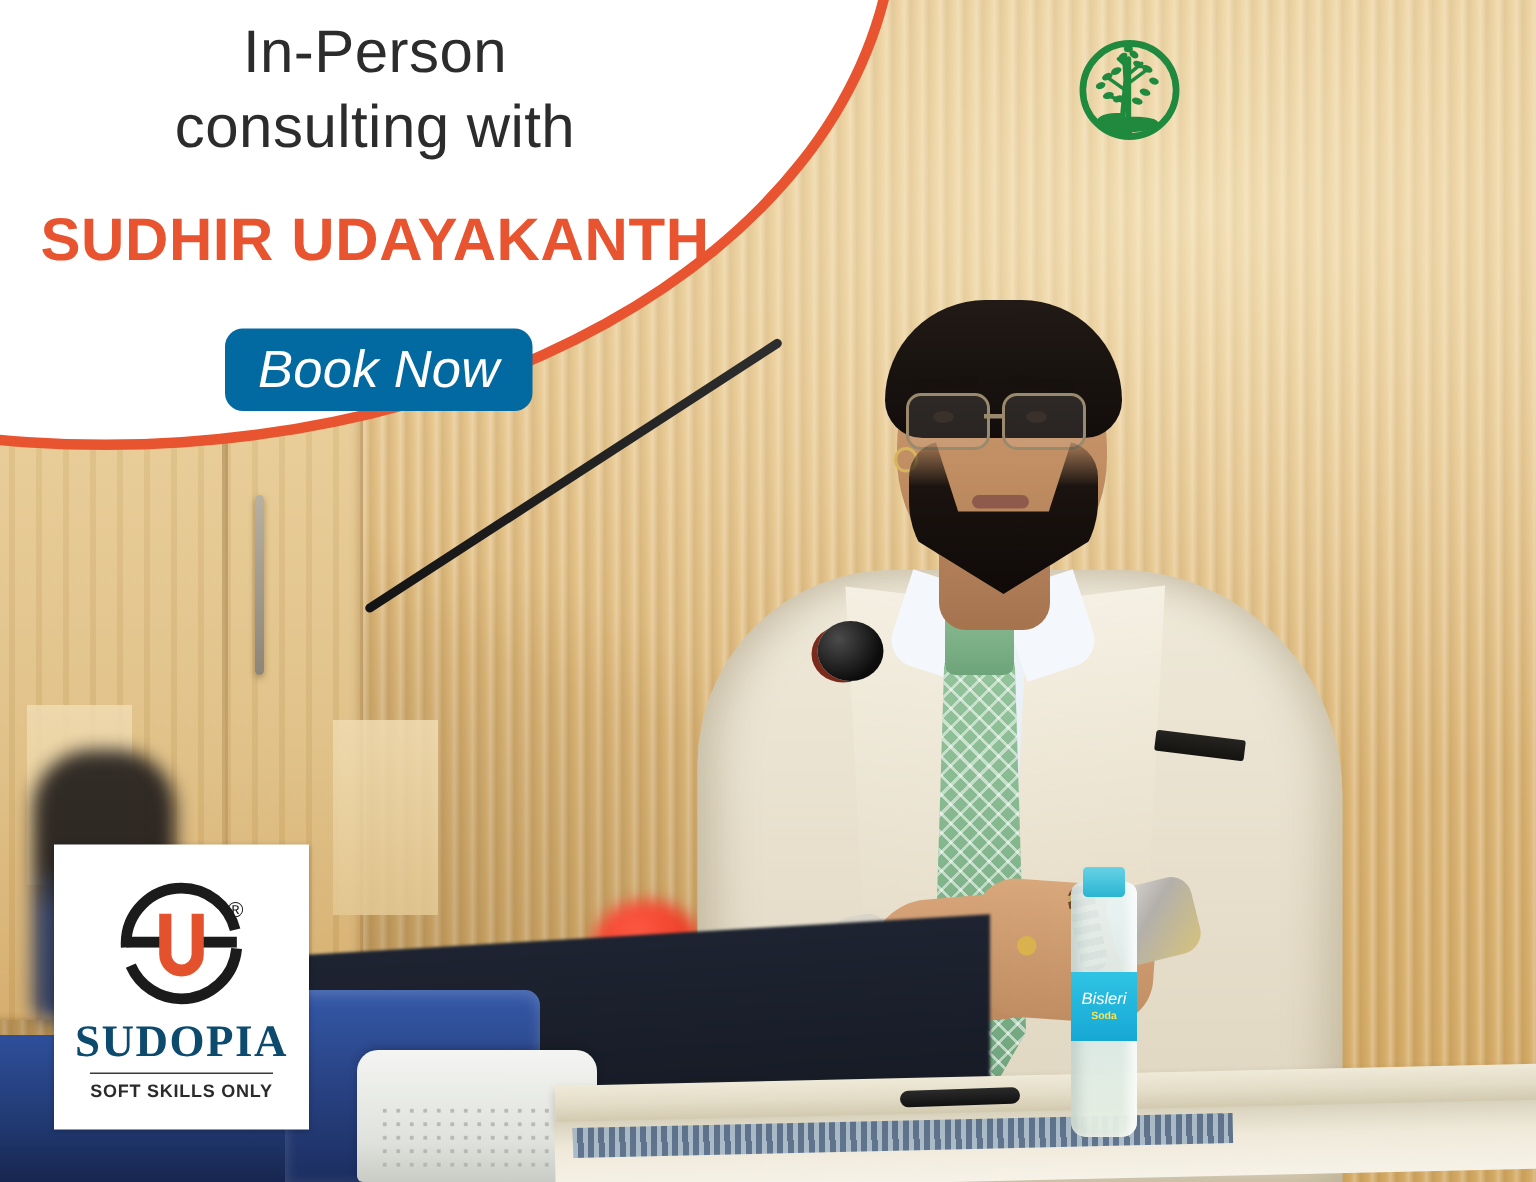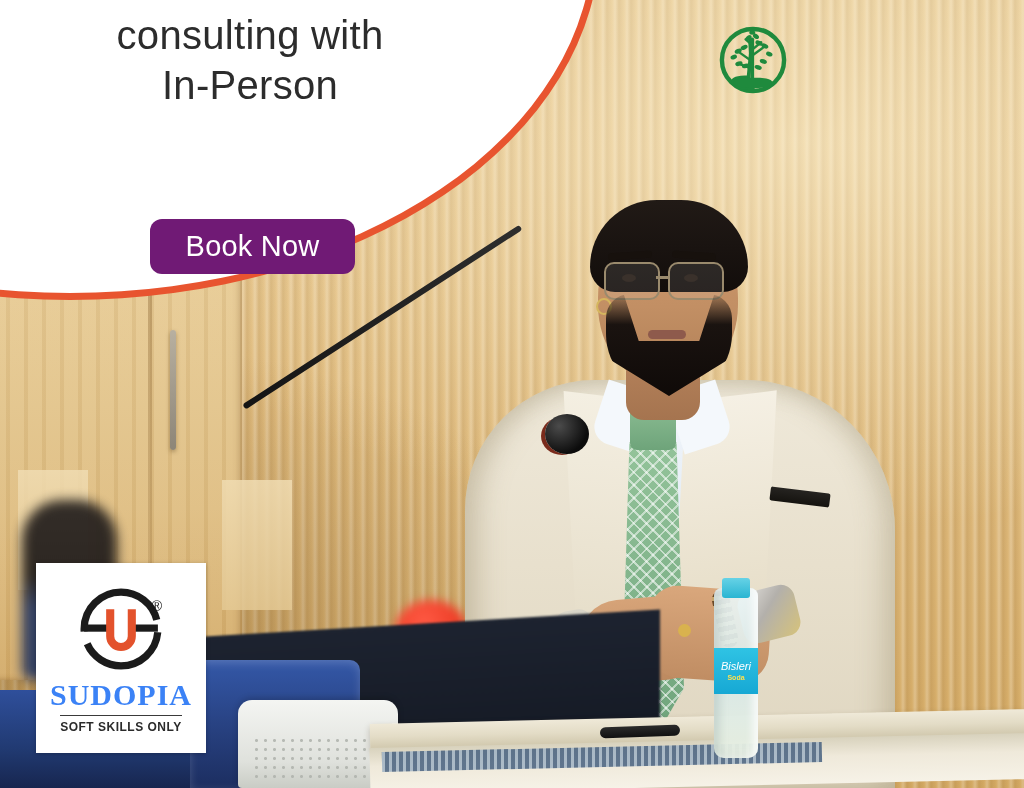--- a/index.html
+++ b/index.html
@@ -273,24 +273,24 @@
     position:absolute;left:0;top:10px;width:500px;text-align:center;
     color:#2c2c2c;font-size:40px;line-height:1.25;font-weight:400;letter-spacing:.3px;
   }
   .name{
     position:absolute;left:0;top:138px;width:500px;text-align:center;
     color:#e8542f;font-size:40px;font-weight:bold;letter-spacing:.4px;
   }
   .cta{
     position:absolute;left:150px;top:219px;
     width:205px;height:55px;border-radius:12px;
-    background:#701a75;border:none;cursor:pointer;
+    background:#0369a1;border:none;cursor:pointer;
     color:#fff;font-family:"Liberation Sans",sans-serif;
-    font-size:29px;letter-spacing:.2px;
-    display:flex;align-items:center;justify-content:center;
+    font-size:35px;letter-spacing:.2px;
+    display:flex;align-items:center;justify-content:center;font-style:italic;
   }
 
   
   .rg-logo{
     position:absolute;left:716px;top:14px;width:290px;height:92px;
     display:flex;align-items:center;gap:10px;
   }
   .rg-mark{width:74px;height:74px;flex:0 0 74px;}
   .rg-text{display:flex;flex-direction:column;justify-content:center;padding-top:4px;}
   .rg-name{
@@ -304,21 +304,21 @@
   }
 
   
   .sud{
     position:absolute;left:36px;top:563px;width:170px;height:190px;
     background:#fff;box-shadow:0 1px 4px rgba(0,0,0,.25);
     display:flex;flex-direction:column;align-items:center;justify-content:center;
   }
   .sud-mark{width:90px;height:90px;margin-top:2px;}
   .sud-name{
-    color:#3b82f6;font-family:"Liberation Serif",serif;font-weight:bold;
+    color:#0c4a6e;font-family:"Liberation Serif",serif;font-weight:bold;
     font-size:30px;letter-spacing:1px;line-height:1;margin-top:6px;
   }
   .sud-rule{width:122px;height:1.5px;background:#3a3a3a;margin:5px 0 4px;}
   .sud-tag{color:#2b2b2b;font-size:12px;font-weight:bold;letter-spacing:.5px;}
 </style>
 </head>
 <body>
 
 <div id="poster">
 
@@ -384,23 +384,24 @@
       <span class="bottle-sub">Soda</span>
     </div>
   </div>
 
   <div class="card-wrap">
     <div class="card"></div>
   </div>
 
   <div class="card-content" style="left:0;top:0;width:600px;height:300px;">
     <div class="headline">
+      <div>In-Person</div>
       <div>consulting with</div>
-      <div>In-Person</div>
     </div>
+    <div class="name">SUDHIR UDAYAKANTH</div>
     <button class="cta">Book Now</button>
   </div>
 
   <div class="rg-logo">
     <svg class="rg-mark" viewBox="0 0 100 100">
       <circle cx="50" cy="50" r="42" fill="none" stroke="#1f8a3d" stroke-width="6"></circle>
       <path d="M50 88c-16 0-27-4-27-9 0-4 9-6 21-6l3-32 -1-18" fill="none" stroke="#1f8a3d" stroke-width="5" stroke-linecap="round"></path>
       <path d="M50 84c14 0 24-3 24-7 0-3-7-5-17-5" fill="#1f8a3d" opacity="0"></path>
       <path d="M24 80c0 5 12 8 26 8s26-3 26-8c0-4-9-6-22-6l-8 0c-13 0-22 2-22 6z" fill="#1f8a3d"></path>
       <path d="M49 74 L49 22" stroke="#1f8a3d" stroke-width="5" fill="none" stroke-linecap="round"></path>

